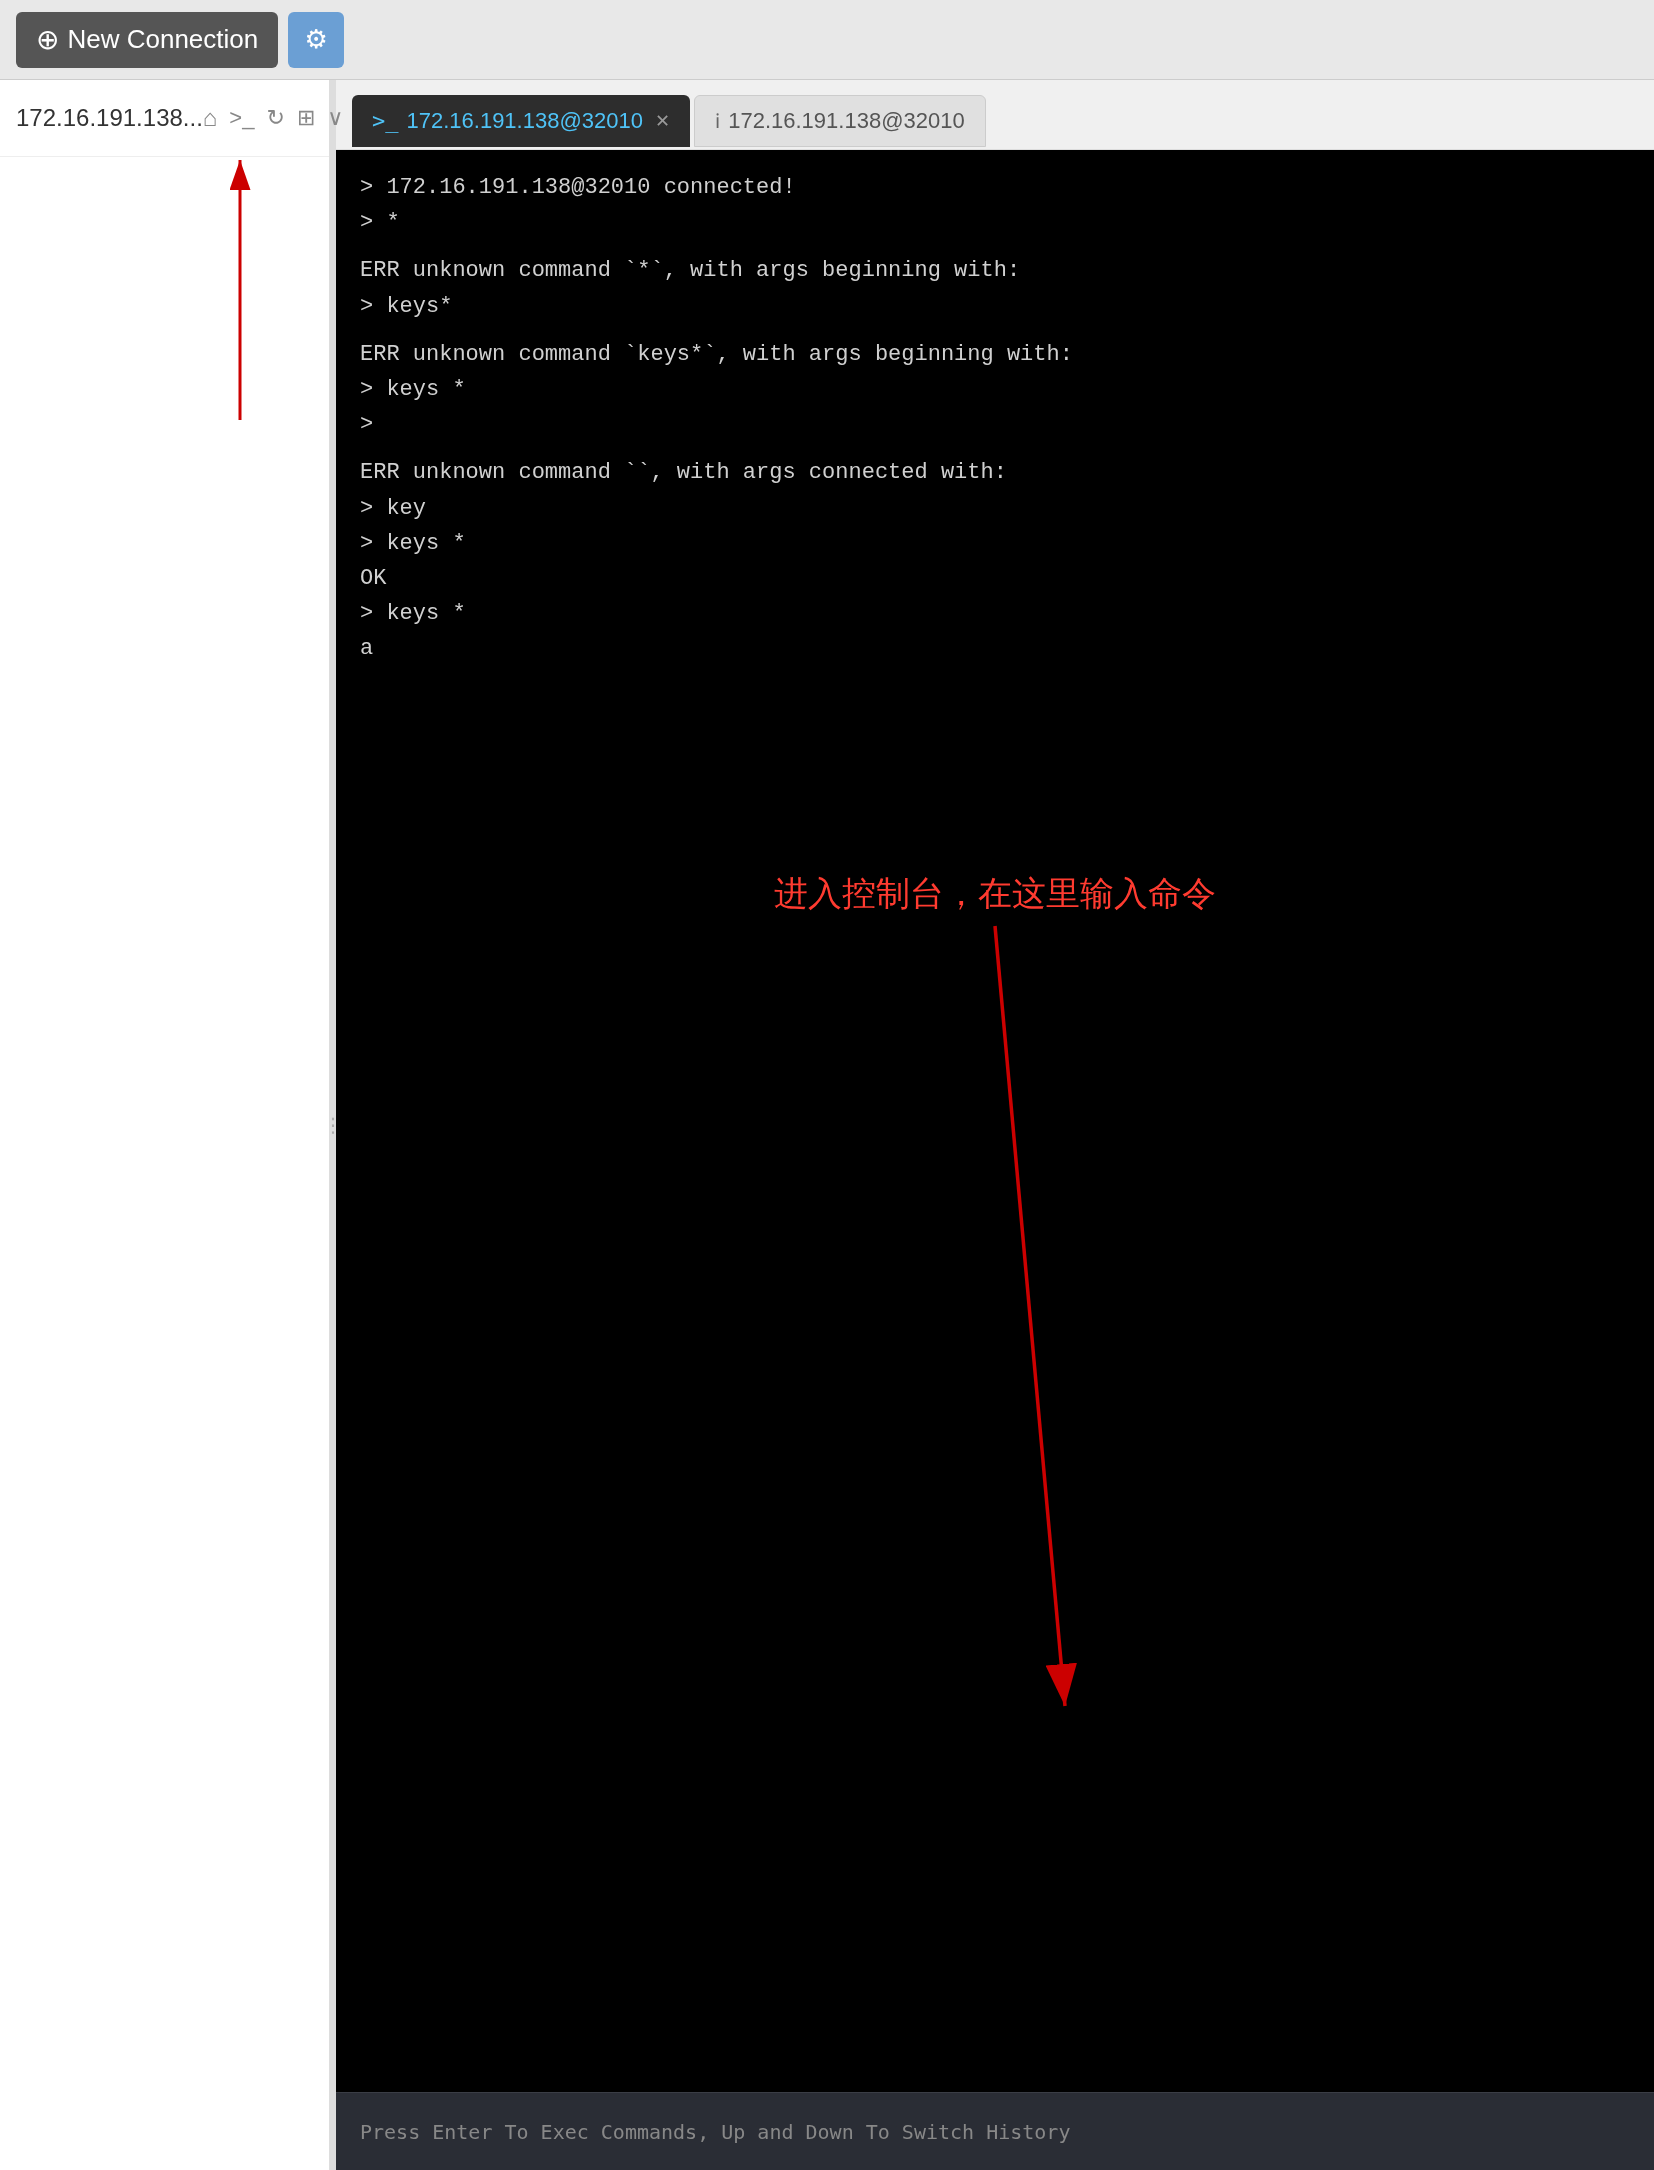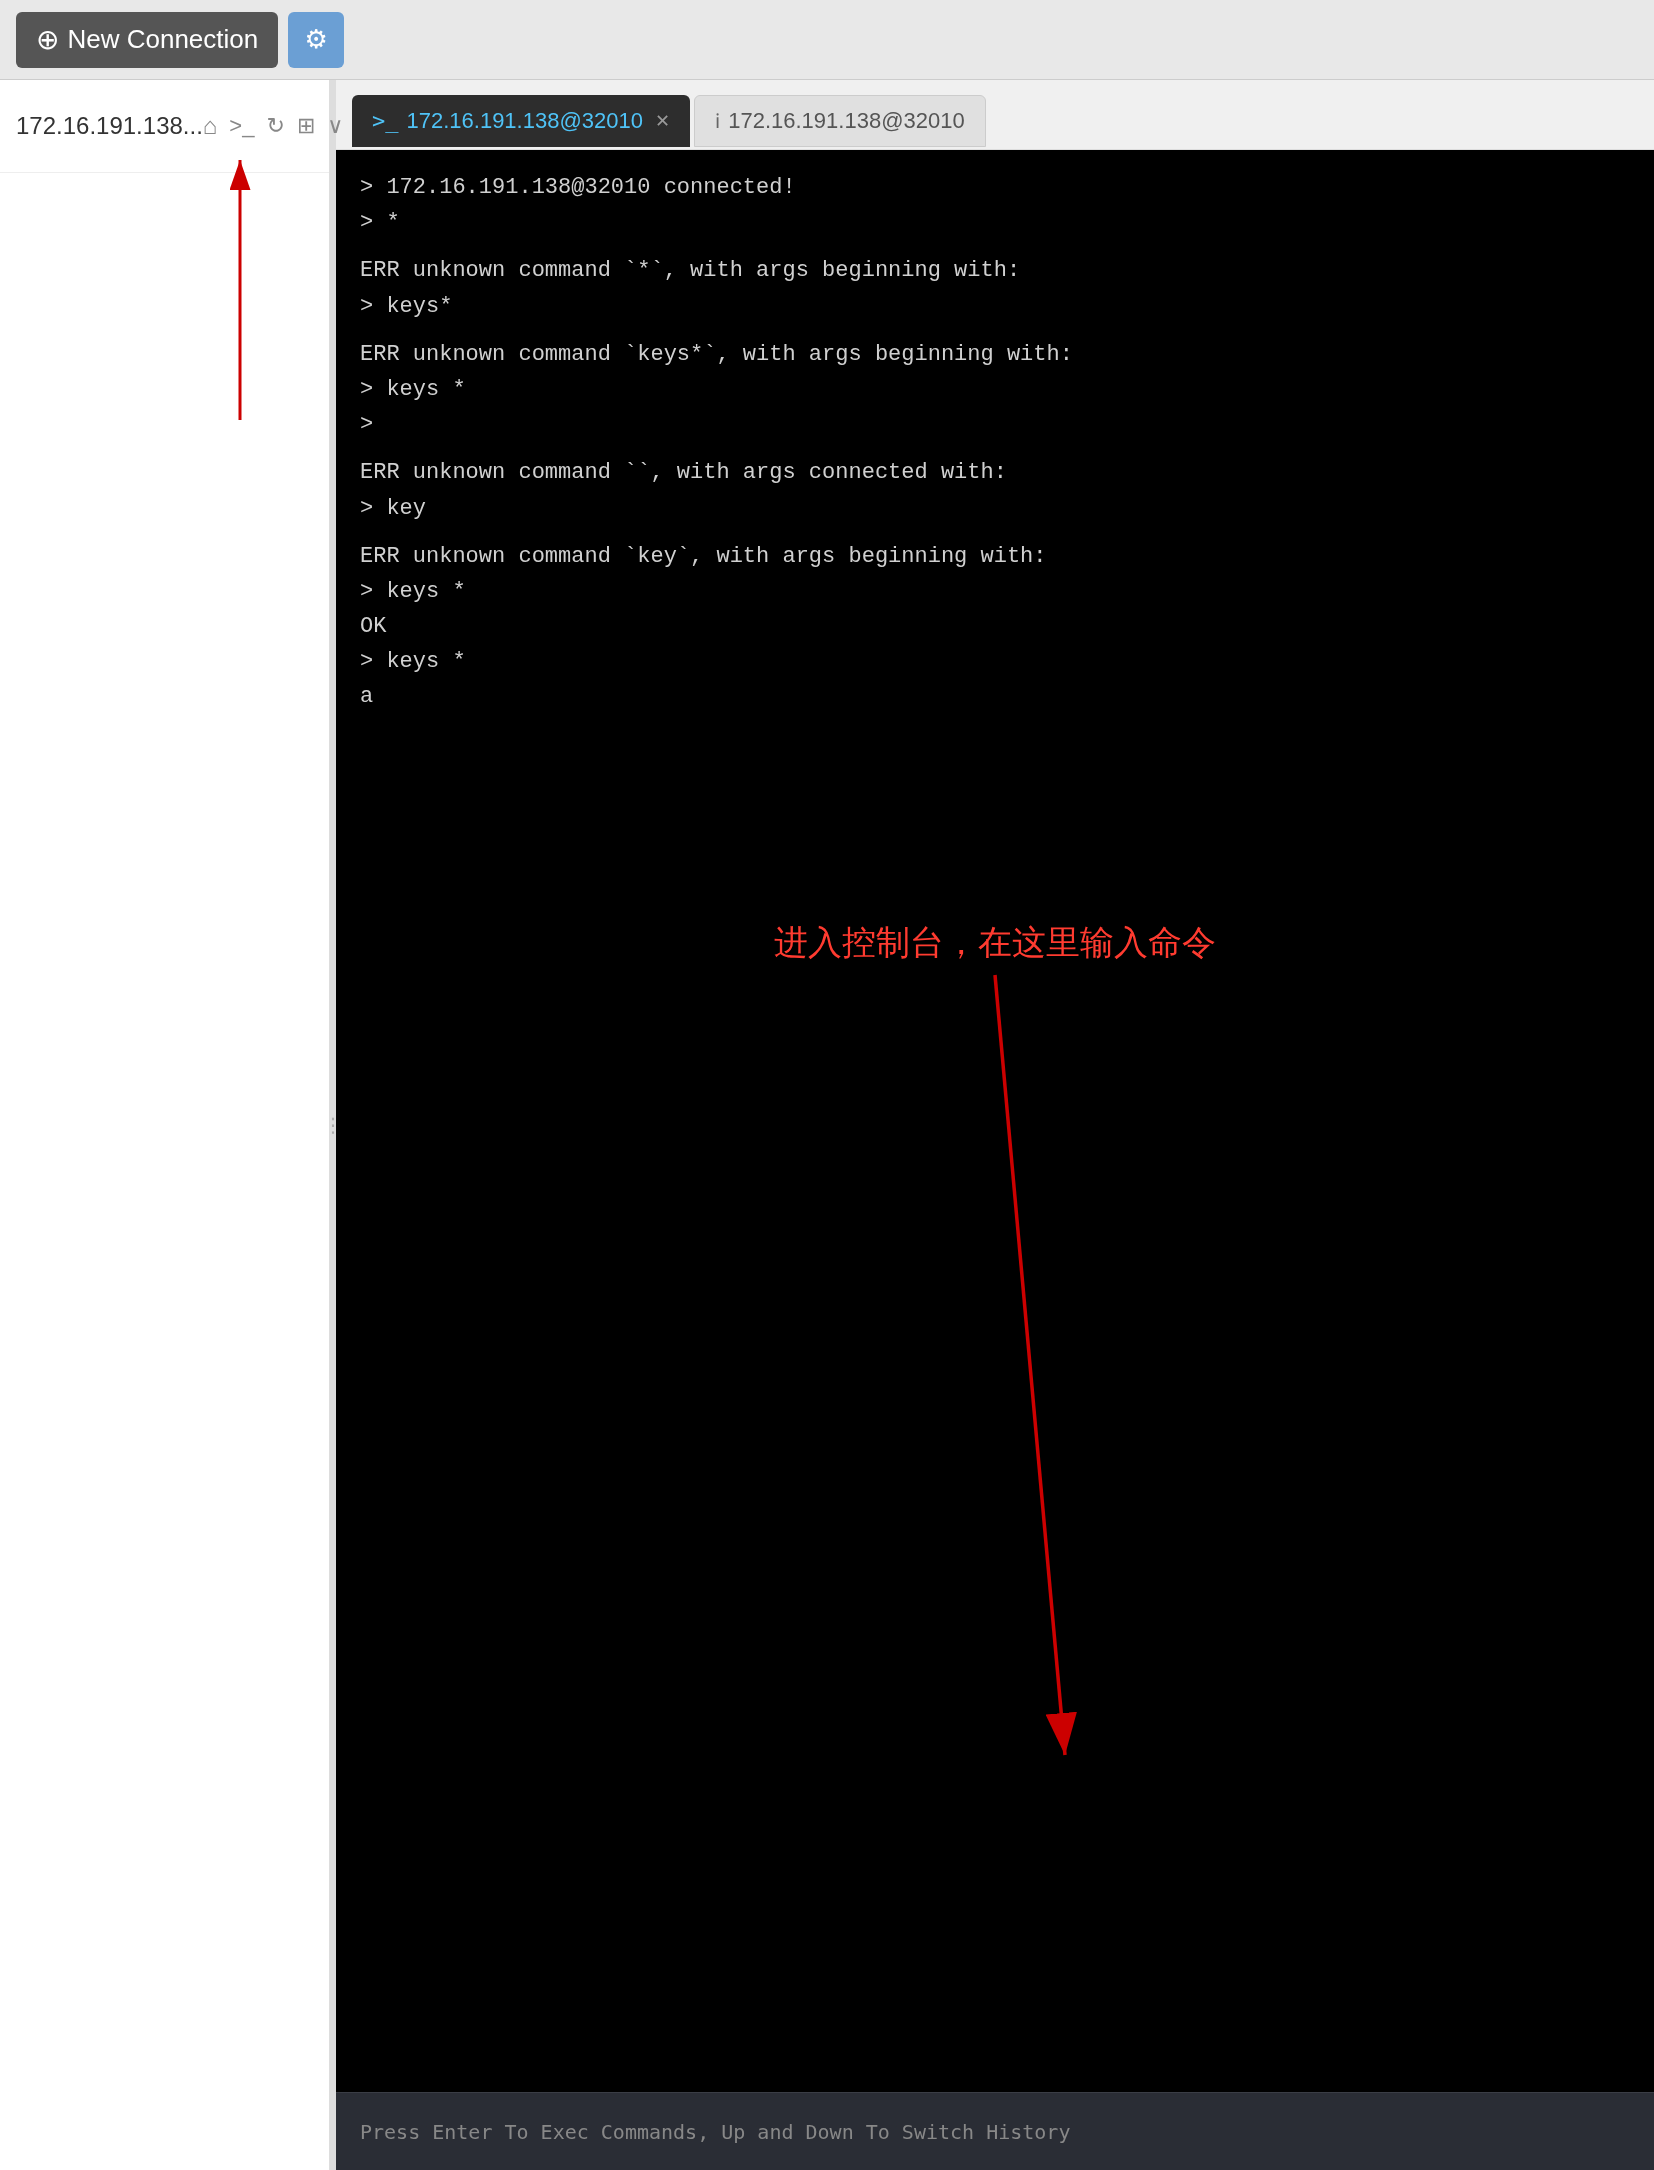--- a/index.html
+++ b/index.html
@@ -68,21 +68,21 @@
       background: #fff;
       border-right: 1px solid #ddd;
       display: flex;
       flex-direction: column;
       position: relative;
     }
     .sidebar-connection-item {
       display: flex;
       align-items: center;
       justify-content: space-between;
-      padding: 32px 16px;
+      padding: 24px 16px;
       border-bottom: 1px solid #eee;
       cursor: pointer;
     }
     .sidebar-connection-name {
       font-size: 24px;
       color: #333;
       font-weight: 500;
     }
     .sidebar-icons {
       display: flex;
@@ -271,21 +271,20 @@
     <div class="terminal">
       <div class="terminal-line command">&gt; 172.16.191.138@32010 connected!</div>
       <div class="terminal-line command">&gt; *</div>
       <div class="terminal-line error">ERR unknown command `*`, with args beginning with:</div>
       <div class="terminal-line command">&gt; keys*</div>
       <div class="terminal-line error">ERR unknown command `keys*`, with args beginning with:</div>
       <div class="terminal-line command">&gt; keys *</div>
       <div class="terminal-line command">&gt;</div>
       <div class="terminal-line error">ERR unknown command ``, with args connected with:</div>
       <div class="terminal-line command">&gt; key</div>
-      <div class="terminal-line error">ERR unknown command `key`, with args beginning with:</div>
       <div class="terminal-line command">&gt; keys *</div>
       <div class="terminal-line ok">OK</div>
       <div class="terminal-line command">&gt; keys *</div>
       <div class="terminal-line result">a</div>
 
       <div style="position:relative; height: 1100px;">
 
         <div style="position:absolute; top: 200px; left: 50%; transform: translateX(-50%); white-space: nowrap;">
           <span class="annotation-text">进入控制台，在这里输入命令</span>
         </div>

